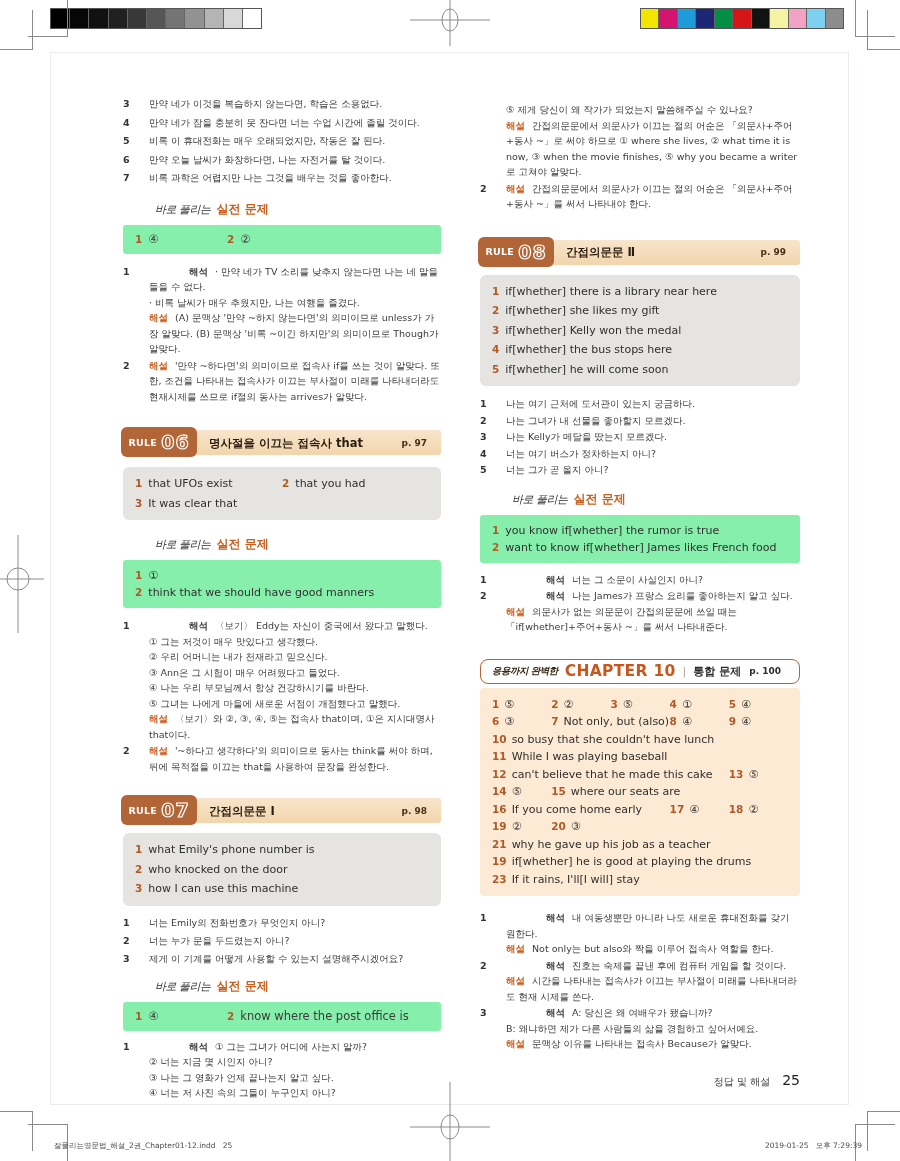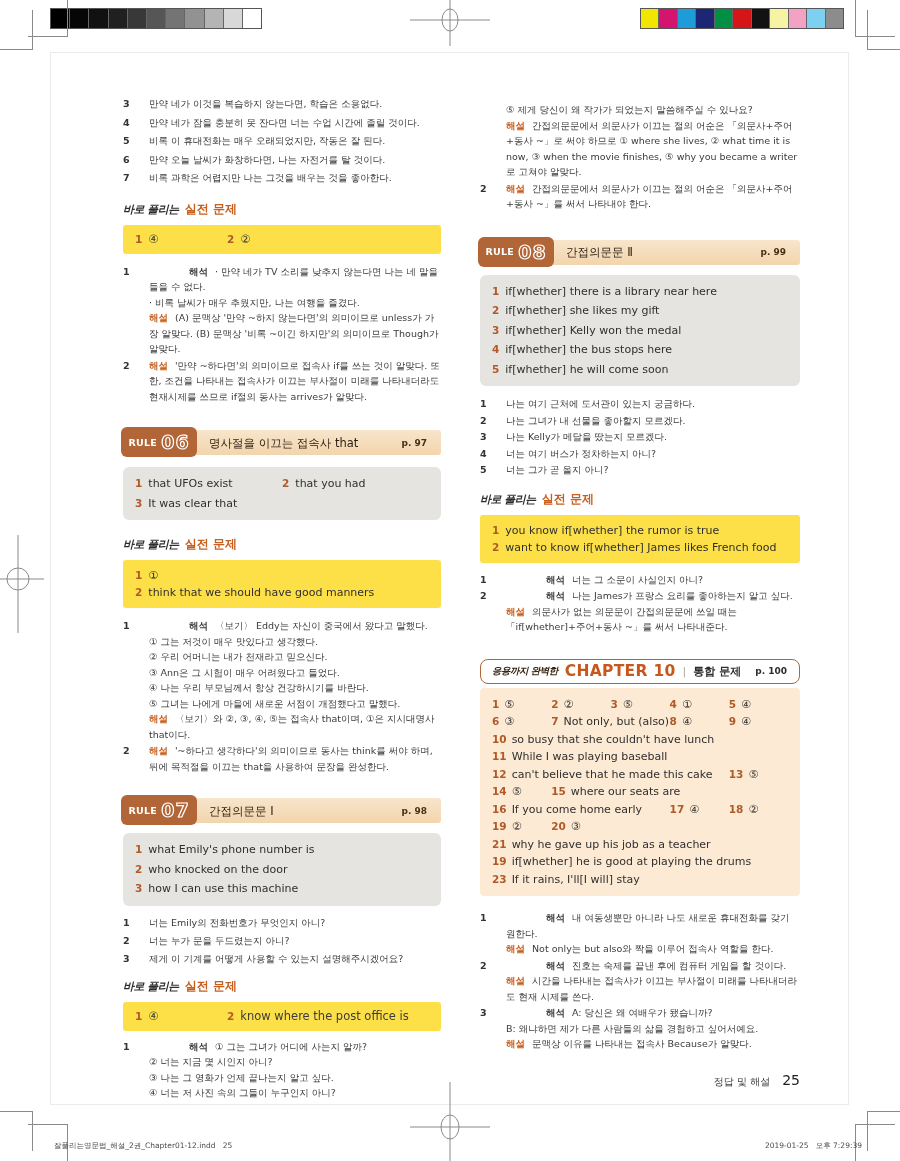--- a/index.html
+++ b/index.html
@@ -27,58 +27,58 @@
   .col-left{left:123px;width:318px;}
   .col-right{left:480px;width:320px;}
 
   
   .krow{display:flex;font-size:9.5px;line-height:18.5px;}
   .krow .n{width:26px;font-weight:700;color:#333;flex:none;}
   .krow .t{flex:1;}
 
   
   .practice-h{margin-top:13px;margin-bottom:7px;display:flex;align-items:baseline;}
-  .practice-h .script{font-weight:700;font-style:italic;font-size:11px;color:#2d2d2d;letter-spacing:-0.5px;}
+  .practice-h .script{font-weight:400;font-style:italic;font-size:11px;color:#2d2d2d;letter-spacing:-0.5px;margin-left:32px;}
   .practice-h .accent{font-weight:700;font-size:12px;color:#c85f1f;margin-left:6px;}
 
   
-  .peach-box{background:#fde047;border-radius:3px;padding:7px 12px;}
+  .peach-box{background:#86efac;border-radius:3px;padding:7px 12px;}
   .gray-box{background:#e5e4e1;border-radius:6px;padding:7px 12px;}
   .two-col{display:grid;grid-template-columns:1fr 1fr;}
   .bx-line{font-size:11px;line-height:18.5px;color:#2f2f2f;white-space:nowrap;}
   .bx-n{color:#b05a28;font-weight:700;margin-right:6px;font-size:10.5px;}
   .pa-row{display:flex;font-size:11.5px;line-height:15px;}
   .pa-first{width:92px;flex:none;}
 
   
   .rule-bar{position:relative;height:25px;background:linear-gradient(180deg,#f8e5cb,#f2d5ac);border-radius:3px;}
   .rule-badge{position:absolute;left:-2px;top:-3px;height:30px;width:76px;background:#b26536;border-radius:6px;
     display:flex;align-items:center;justify-content:center;gap:4px;box-sizing:border-box;}
   .rule-word{color:#fff;font-weight:700;font-size:9.5px;letter-spacing:0.3px;}
   .rule-num{font-size:19px;font-weight:700;color:transparent;-webkit-text-stroke:1.2px #ffffff;letter-spacing:1px;}
   @supports not (-webkit-text-stroke:1px #fff){.rule-num{color:#fff;}}
-  .rule-title{position:absolute;left:86px;top:50%;transform:translateY(-50%);font-weight:400;font-size:11.5px;color:#2a1c10;text-align:right;}
+  .rule-title{position:absolute;left:86px;top:50%;transform:translateY(-50%);font-weight:700;font-size:11.5px;color:#2a1c10;text-align:right;}
   .rule-page{position:absolute;right:14px;top:50%;transform:translateY(-50%);font-weight:700;font-size:9px;color:#4a2f18;}
 
   
   .exp{display:flex;font-size:9.5px;line-height:15.5px;margin-bottom:1px;}
   .exp-n{width:26px;font-weight:700;color:#333;flex:none;}
   .exp-c{flex:1;}
   .exp-c p{margin:0;}
   .lb-seok{font-weight:700;color:#3a3a3a;margin-right:7px;margin-left:40px;}
   .lb-seol{font-weight:700;color:#c85f1f;margin-right:7px;}
 
   
   .ch-head{position:relative;display:flex;align-items:center;border:1.5px solid #b26536;border-radius:8px;
     background:#fff;height:25px;padding:0 11px;box-sizing:border-box;}
   .ch-prefix{font-weight:700;font-style:italic;font-size:9.5px;color:#33230f;letter-spacing:-0.5px;}
   .ch-title{color:#c7581d;font-weight:800;font-size:15.5px;margin:0 7px;letter-spacing:0.3px;}
   .ch-div{color:#b0a79b;margin-right:7px;font-size:11px;}
   .ch-suffix{font-weight:700;font-size:11px;color:#2d2d2d;}
-  .ch-page{position:absolute;right:12px;font-weight:700;font-size:9px;color:#2d2d2d;}
+  .ch-page{position:absolute;right:18px;font-weight:700;font-size:9px;color:#2d2d2d;}
   .ch-box{background:#fcead4;border-radius:4px;padding:8px 12px;margin-top:4px;}
   .ch-grid{display:grid;grid-template-columns:repeat(5,1fr);font-size:11px;line-height:17.5px;color:#2f2f2f;}
   .ans{white-space:nowrap;}
   .ans .n{color:#b05a28;font-weight:700;margin-right:5px;font-size:10.5px;}
   .s2{grid-column:span 2;}.s3{grid-column:span 3;}.s4{grid-column:span 4;}.s5{grid-column:span 5;}
 
   .pg-foot{margin-top:20px;display:flex;justify-content:flex-end;align-items:baseline;gap:12px;}
   .pg-foot .lab{font-size:10px;color:#3b3b3b;}
   .pg-foot .num{font-size:14px;color:#222;}
 

